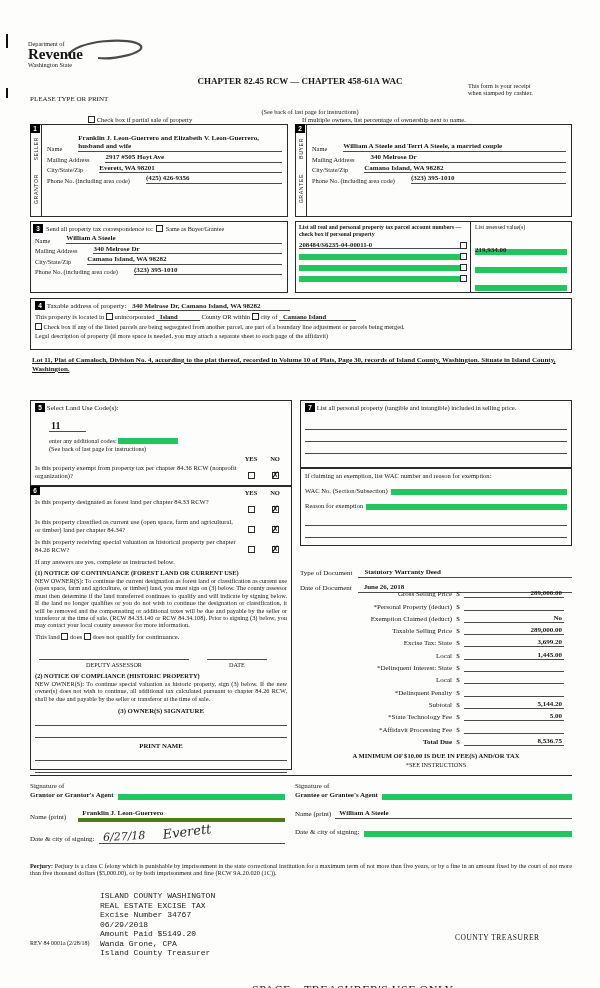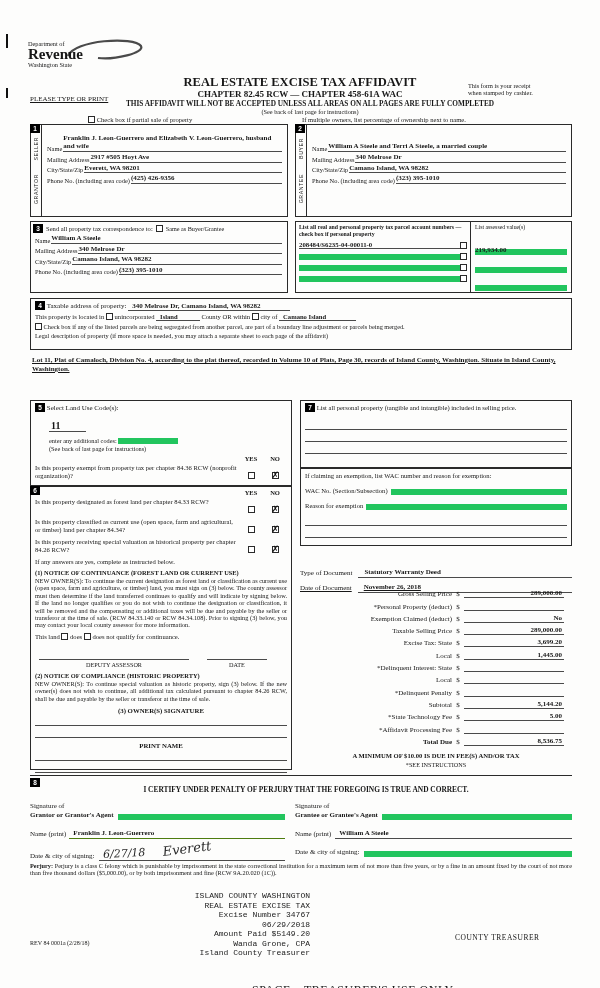--- a/index.html
+++ b/index.html
@@ -19,39 +19,39 @@
       line-height:9px;text-align:center;font-weight:bold;font-family:"Liberation Sans",sans-serif;}
   .sqcorner{position:absolute;left:-1px;top:-1px;}
   .cb{display:inline-block;width:7px;height:7px;border:1px solid #2a2a2a;background:#fff;
       vertical-align:-1px;position:relative;flex:none;}
   .cb.x::after{content:"✗";position:absolute;left:-1px;top:-3px;font-size:9px;color:#101010;}
   .vstrip{position:absolute;left:0;top:0;bottom:0;width:11px;border-right:1px solid #2a2a2a;
           display:flex;flex-direction:column;justify-content:space-around;align-items:center;padding:6px 0;}
   .vlabel{writing-mode:vertical-rl;transform:rotate(180deg);font-size:5.2px;letter-spacing:.6px;
           font-family:"Liberation Sans",sans-serif;}
   .inner{margin-left:12px;padding:2px 3px 1px 2px;}
-  .frow{display:flex;align-items:flex-end;gap:1px;padding:0 2px;margin-top:1px;}
+  .frow{display:flex;align-items:flex-end;gap:16px;padding:0 2px;margin-top:1px;}
   .lab{font-size:6.4px;flex:none;}
   .val{flex:1;border-bottom:1px solid #4a4a4a;font-weight:bold;font-size:7px;line-height:8.6px;min-height:9px;}
   .blank{display:inline-block;border-bottom:6px solid #22c55e;height:9px;vertical-align:bottom;}
   .ruled{border-bottom:1px solid #4a4a4a;height:12px;}
   .ynhead{display:flex;justify-content:flex-end;font-size:6.5px;font-weight:bold;}
   .ynhead span{width:24px;text-align:center;}
   .q{display:flex;align-items:flex-start;margin-top:2px;}
   .qtext{flex:1;font-size:6.6px;line-height:7.8px;}
   .qcb{width:24px;text-align:center;flex:none;}
   .trow{display:flex;align-items:flex-end;height:12.3px;font-size:7px;}
   .tlab{width:152px;text-align:right;}
   .tcur{width:12px;text-align:center;}
   .tval{width:100px;border-bottom:1px solid #4a4a4a;text-align:right;font-weight:bold;padding-right:2px;min-height:9px;}
   .hand{font-family:"DejaVu Serif",serif;font-style:italic;font-size:11px;display:inline-block;
         transform:rotate(-3deg);color:#2a2a2a;}
   .hand2{font-size:13px;transform:rotate(-7deg) translateY(-4px);margin-left:16px;}
   .stamp{font-family:"Liberation Mono","DejaVu Sans Mono",monospace;font-size:8px;line-height:9.5px;
-         text-align:right;color:#222;}
+         text-align:left;color:#222;}
   .artifact{position:absolute;background:#101010;}
   .depline{display:flex;gap:18px;margin-top:10px;padding:0 4px;}
   .dep{text-align:center;}
   .dep .ln{border-bottom:1px solid #4a4a4a;height:9px;}
   .dep .dl{font-size:6.2px;margin-top:1px;}
 </style>
 </head>
 <body>
 
 <div class="page">
@@ -62,31 +62,29 @@
   <div class="abs" style="left:28px;top:40px;width:130px;height:42px;">
     <svg class="abs" style="left:26px;top:-4px;" width="92" height="34" viewBox="0 0 92 34">
       <path d="M14 20 C 20 4, 80 0, 87 10 C 91 17, 60 24, 44 22" stroke="#4a4a4a" stroke-width="2.2" fill="none"></path>
     </svg>
     <div class="t6" style="position:relative;">Department of</div>
     <div class="b" style="position:relative;font-size:15px;line-height:14px;">Revenue</div>
     <div class="t6" style="position:relative;">Washington State</div>
   </div>
 
   <div class="abs ctr" style="left:140px;top:76px;width:320px;">
-    <div class="b" style="font-size:12.5px;line-height:13px;">REAL ESTATE EXCISE TAX AFFIDAVIT</div>
     <div class="b" style="font-size:9px;line-height:11px;">CHAPTER 82.45 RCW — CHAPTER 458-61A WAC</div>
   </div>
 
   <div class="abs t6" style="left:468px;top:82px;width:112px;">
     <div>This form is your receipt</div>
     <div>when stamped by cashier.</div>
   </div>
 
-  <div class="abs t7" style="left:30px;top:95px;text-decoration:underline;">PLEASE TYPE OR PRINT</div>
-  <div class="abs ctr b" style="left:110px;top:99px;width:400px;font-size:7.3px;">THIS AFFIDAVIT WILL NOT BE ACCEPTED UNLESS ALL AREAS ON ALL PAGES ARE FULLY COMPLETED</div>
+  <div class="abs t7" style="left:30px;top:95px;">PLEASE TYPE OR PRINT</div>
   <div class="abs ctr t6" style="left:110px;top:108px;width:400px;">(See back of last page for instructions)</div>
 
   <div class="abs t65" style="left:88px;top:116px;">
     <span class="cb"></span>
     <span>Check box if partial sale of property</span>
   </div>
   <div class="abs t65" style="left:302px;top:116px;">If multiple owners, list percentage of ownership next to name.</div>
 
   <div class="abs box" style="left:30px;top:124px;width:258px;height:93px;">
     <span class="sq sqcorner">1</span>
@@ -328,23 +326,23 @@
       <div class="ruled" style="margin-top:4px;"></div>
       <div class="ruled"></div>
     </div>
   </div>
 
   <div class="abs" style="left:300px;top:552px;width:272px;">
     <div class="t7" style="display:flex;align-items:flex-end;margin-top:16px;">
       <span>Type of Document</span>
       <span class="b" style="flex:1;border-bottom:1px solid #4a4a4a;margin-left:6px;padding-left:6px;">Statutory Warranty Deed</span>
     </div>
-    <div class="t7" style="display:flex;align-items:center;margin-top:5px;text-decoration:underline;">
+    <div class="t7" style="display:flex;align-items:center;margin-top:5px;">
       <span>Date of Document</span>
-      <span class="b" style="flex:1;border-bottom:1px solid #4a4a4a;margin-left:6px;padding-left:6px;">November 26, 2018</span>
+      <span class="b" style="flex:1;border-bottom:1px solid #4a4a4a;margin-left:6px;padding-left:6px;">June 26, 2018</span>
     </div>
   </div>
 
   <div class="abs" style="left:300px;top:586px;width:272px;">
     <div class="trow">
       <span class="tlab">Gross Selling Price</span>
       <span class="tcur">$</span>
       <span class="tval">289,000.00</span>
     </div>
     <div class="trow">
@@ -406,34 +404,30 @@
       <span class="tlab b">Total Due</span>
       <span class="tcur">$</span>
       <span class="tval">8,536.75</span>
     </div>
   </div>
 
   <div class="abs ctr b" style="left:300px;top:752px;width:272px;font-size:6.6px;">A MINIMUM OF $10.00 IS DUE IN FEE(S) AND/OR TAX</div>
   <div class="abs ctr" style="left:300px;top:761px;width:272px;font-size:6.2px;">*SEE INSTRUCTIONS</div>
 
   <div class="abs" style="left:30px;top:775px;width:542px;border-top:1px solid #2a2a2a;">
-    <div class="ctr" style="margin-top:2px;">
-      <span class="sq" style="float:left;">8</span>
-      <span class="b" style="font-size:7.4px;">I CERTIFY UNDER PENALTY OF PERJURY THAT THE FOREGOING IS TRUE AND CORRECT.</span>
-    </div>
     <div style="display:flex;margin-top:6px;">
       <div style="width:265px;padding-right:10px;">
         <div class="t7">Signature of</div>
         <div class="t7" style="display:flex;align-items:flex-end;">
           <span class="b">Grantor or Grantor's Agent</span>
           <span class="blank" style="flex:1;margin-left:4px;"></span>
         </div>
         <div class="t7" style="display:flex;align-items:flex-end;margin-top:9px;">
           <span>Name (print)</span>
-          <span class="b" style="flex:1;border-bottom:1px solid #4d7c0f;margin-left:3px;padding-left:4px;">Franklin J. Leon-Guerrero</span>
+          <span class="b" style="flex:1;border-bottom:4px solid #4d7c0f;margin-left:12px;padding-left:4px;">Franklin J. Leon-Guerrero</span>
         </div>
         <div class="t7" style="display:flex;align-items:flex-end;margin-top:9px;">
           <span>Date &amp; city of signing:</span>
           <span style="flex:1;border-bottom:1px solid #4a4a4a;margin-left:4px;padding-left:4px;">
             <span class="hand">6/27/18</span>
             <span class="hand hand2">Everett</span>
           </span>
         </div>
       </div>
       <div style="flex:1;">

